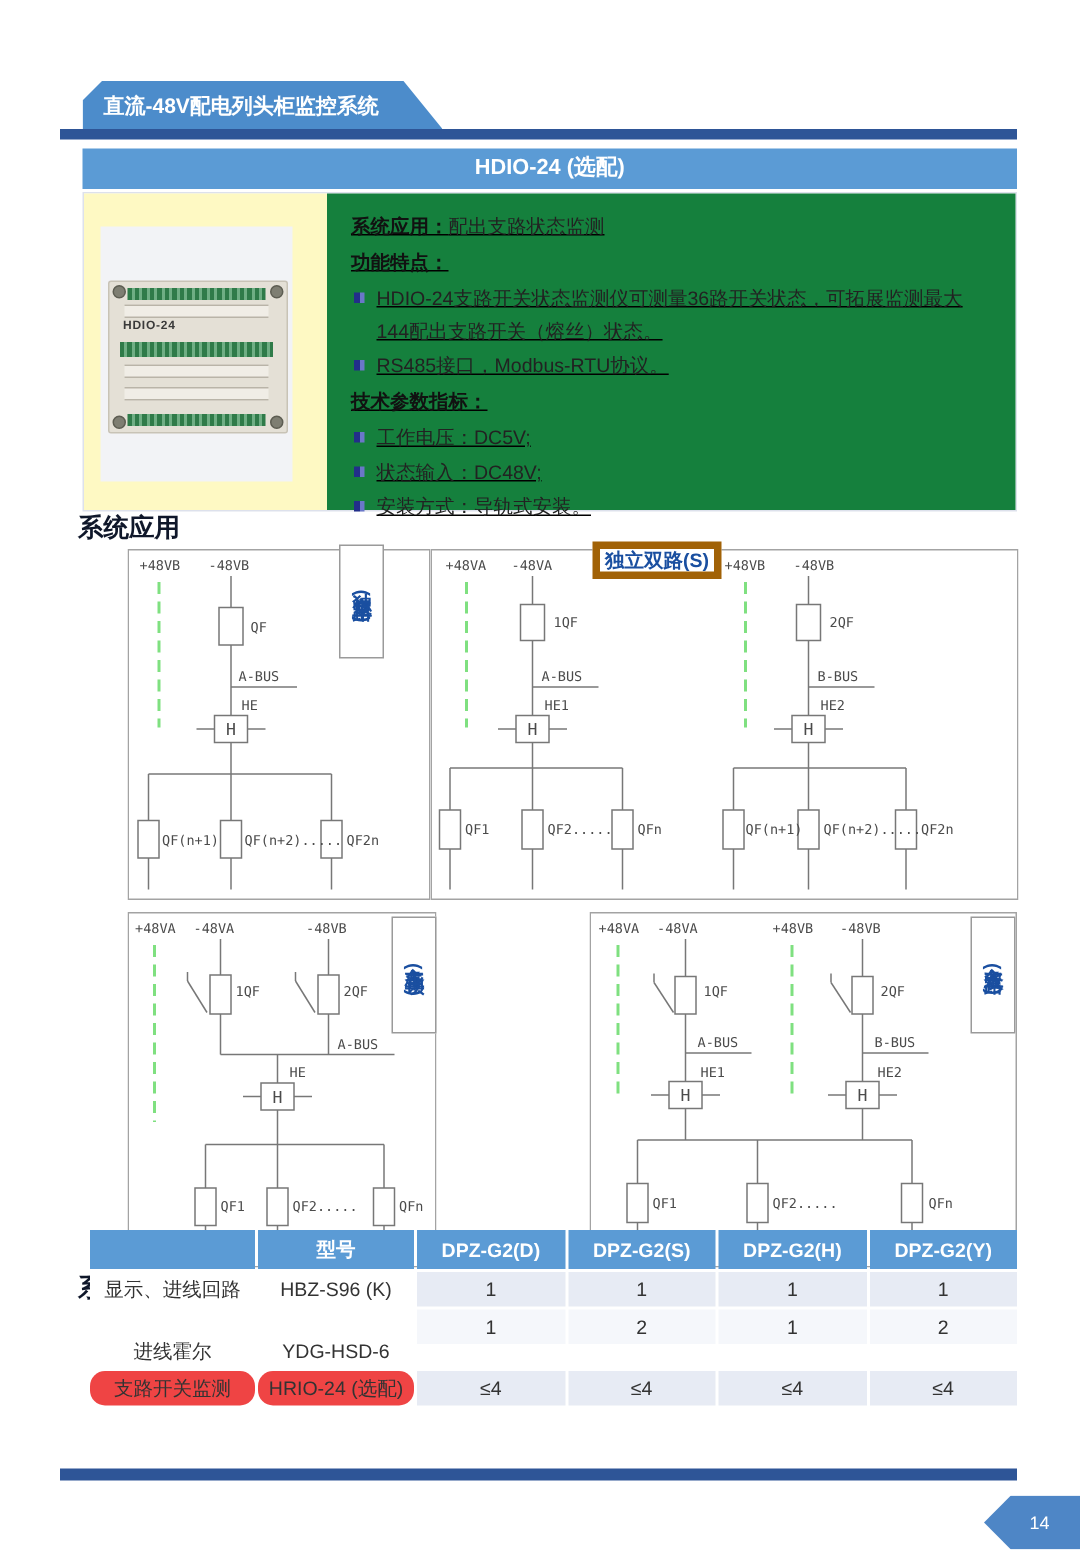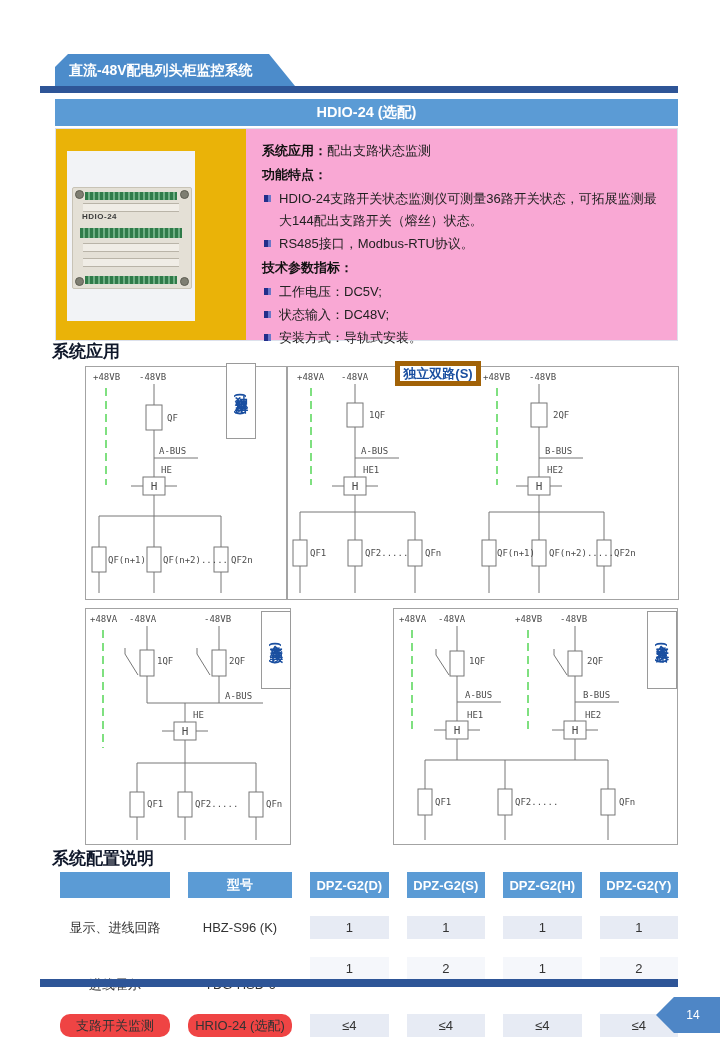--- a/index.html
+++ b/index.html
@@ -8,29 +8,29 @@
   
   .tab{position:absolute;left:55px;top:54px;width:240px;height:32px;background:#4C8CCB;
        clip-path:polygon(13px 0, calc(100% - 26px) 0, 100% 100%, 0 100%, 0 13px);
        color:#fff;font-weight:bold;font-size:14px;line-height:32px;padding-left:14px;box-sizing:border-box;}
   .top-divider{position:absolute;left:40px;top:86px;width:638px;height:7px;background:#2E5597;}
   .section-header{position:absolute;left:55px;top:99px;width:623px;height:27px;background:#5B9BD5;
        color:#fff;font-weight:bold;font-size:14.5px;line-height:27px;text-align:center;}
   
   .product{position:absolute;left:55px;top:128px;width:623px;height:213px;display:flex;
        border:1px solid #DDE1EC;box-sizing:border-box;}
-  .photo-cell{width:162px;background:#eab308;position:relative;flex:none;padding-left:28px;}
+  .photo-cell{width:162px;background:#fef9c3;position:relative;flex:none;}
   .photo{position:absolute;left:11px;top:22px;width:128px;height:170px;background:#F2F3F6;}
   .device{position:absolute;left:5px;top:36px;width:118px;height:100px;background:#E4E0D6;
        border:1px solid #C8C3B6;border-radius:2px;}
   .screw{position:absolute;width:7px;height:7px;border-radius:50%;background:#7E7E72;border:1px solid #5d5d52;}
   .strip{position:absolute;background:repeating-linear-gradient(90deg,#2F7B49 0 3px,#6FAE84 3px 5px);}
   .dev-label{position:absolute;left:9px;top:24px;font-size:8px;font-weight:bold;color:#3a3a3a;letter-spacing:0.5px;}
   .band{position:absolute;background:#F0EDE6;border-top:1px solid #b9b4a8;border-bottom:1px solid #b9b4a8;}
-  .product-text{flex:1;background:#f9a8d4;padding:10px 16px 6px 16px;box-sizing:border-box;}
+  .product-text{flex:1;background:#15803d;padding:10px 16px 6px 16px;box-sizing:border-box;text-decoration:underline;}
   .p-line{font-size:13px;color:#222;line-height:24px;}
   .p-line b{color:#111;}
   .bullet{display:flex;font-size:13px;color:#222;line-height:22px;margin:1px 0;}
   .sq{flex:none;width:7px;height:7px;margin:7px 8px 0 2px;
       background:linear-gradient(90deg,#222E8A 60%,#6A77C9 60%);}
   
   .h2{position:absolute;font-size:17px;font-weight:bold;color:#0f172a;}
   
   .diag{position:absolute;}
   .diag .box{fill:none;stroke:#A3A3A3;stroke-width:1;}
@@ -38,22 +38,22 @@
   .diag .grn{stroke:#7FE080;stroke-width:2;stroke-dasharray:8,5;fill:none;}
   .diag .fuse{fill:#fff;stroke:#777;stroke-width:1;}
   .diag text{font-family:"DejaVu Sans Mono",monospace;font-size:9px;fill:#4b4b4b;}
   .diag .hx{font-size:11px;text-anchor:middle;}
   .vlabel{position:absolute;width:30px;background:#fff;border:1px solid #9a9a9a;color:#1A4FA0;
       font-weight:bold;font-size:13px;writing-mode:vertical-rl;text-orientation:mixed;
       display:flex;align-items:center;justify-content:center;letter-spacing:2px;box-sizing:border-box;}
   .dtitle{position:absolute;left:395px;top:361px;width:86px;height:25px;background:#fff;border:5px solid #a16207;
       color:#1A4FA0;font-weight:bold;font-size:13px;display:flex;align-items:center;justify-content:center;box-sizing:border-box;}
   
-  .cfg-table{position:absolute;left:60px;top:872px;width:618px;display:grid;
-      grid-template-columns:110px 104px 1fr 1fr 1fr 1fr;gap:18px;}
+  .cfg-table{position:absolute;left:60px;top:820px;width:618px;display:grid;
+      grid-template-columns:110px 104px 1fr 1fr 1fr 1fr;gap:2px;}
   .th{background:#5B9BD5;color:#fff;font-weight:bold;font-size:13px;height:26px;
       display:flex;align-items:center;justify-content:center;}
   .td{font-size:13px;color:#333;height:23px;display:flex;align-items:center;justify-content:center;}
   .r1l{background:#FFFFFF;} .r1v{background:#E7EBF4;}
   .r2l{background:#FFFFFF;margin-top:16px;} .r2v{background:#F5F7FB;}
   .r3l{background:#ef4444;border-radius:10px;} .r3v{background:#E7EBF4;}
   
   .bottom-divider{position:absolute;left:40px;top:979px;width:638px;height:8px;background:#2E5597;}
   .page-tag{position:absolute;right:0;top:997px;width:64px;height:36px;background:#4E86C6;
       clip-path:polygon(0 50%, 28% 0, 100% 0, 100% 100%, 28% 100%);

